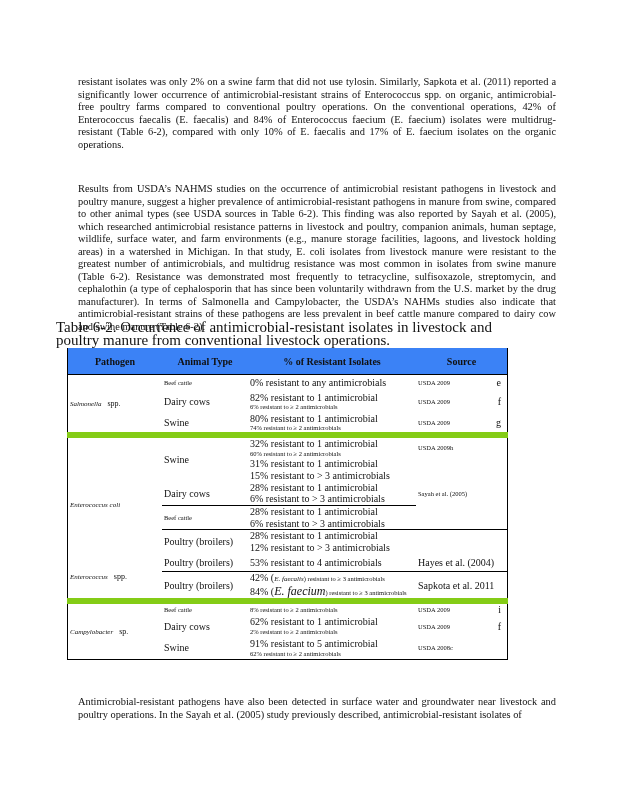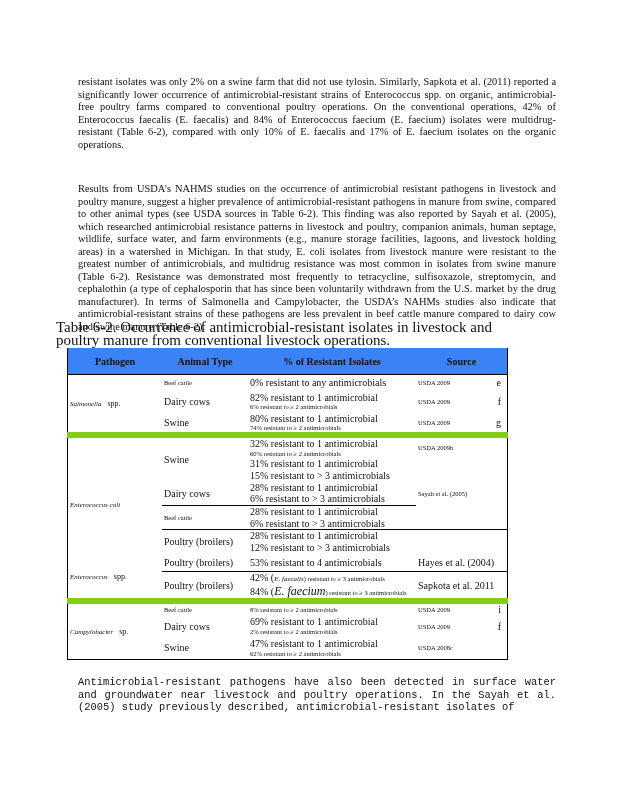--- a/index.html
+++ b/index.html
@@ -19,21 +19,21 @@
   table.t td { padding: 0 2px; vertical-align: middle; }
   .gtop { border-top: 1px solid #000; }
   .tiny { font-size: 6.5px; line-height: 8px; display: block; }
   .main { font-size: 10px; line-height: 11.5px; display: block; }
   .animal-small { font-size: 6.5px; }
   .src-small { font-size: 6.5px; }
   .path { font-size: 7px; font-style: italic; }
   .path .sp { font-style: normal; font-size: 8px; margin-left: 6px; }
   .letter { text-align: right; padding-right: 6px !important; }
   .subline { border-top: 1px solid #000; }
-  #p3 { top: 670px; font-family: Liberation Mono, monospace; }
+  #p3 { top: 690px; }
 </style>
 </head>
 <body>
 
 <p class="para" id="p1">resistant isolates was only 2% on a swine farm that did not use tylosin. Similarly, Sapkota et al. (2011) reported a significantly lower occurrence of antimicrobial-resistant strains of Enterococcus spp. on organic, antimicrobial-free poultry farms compared to conventional poultry operations. On the conventional operations, 42% of Enterococcus faecalis (E. faecalis) and 84% of Enterococcus faecium (E. faecium) isolates were multidrug-resistant (Table 6-2), compared with only 10% of E. faecalis and 17% of E. faecium isolates on the organic operations.</p>
 
 <p class="para" id="p2">Results from USDA’s NAHMS studies on the occurrence of antimicrobial resistant pathogens in livestock and poultry manure, suggest a higher prevalence of antimicrobial-resistant pathogens in manure from swine, compared to other animal types (see USDA sources in Table 6-2). This finding was also reported by Sayah et al. (2005), which researched antimicrobial resistance patterns in livestock and poultry, companion animals, human septage, wildlife, surface water, and farm environments (e.g., manure storage facilities, lagoons, and livestock holding areas) in a watershed in Michigan. In that study, E. coli isolates from livestock manure were resistant to the greatest number of antimicrobials, and multidrug resistance was most common in isolates from swine manure (Table 6-2). Resistance was demonstrated most frequently to tetracycline, sulfisoxazole, streptomycin, and cephalothin (a type of cephalosporin that has since been voluntarily withdrawn from the U.S. market by the drug manufacturer). In terms of Salmonella and Campylobacter, the USDA’s NAHMs studies also indicate that antimicrobial-resistant strains of these pathogens are less prevalent in beef cattle manure compared to dairy cow and swine manure (Table 6-2).</p>
 
 <div id="caption">Table 6-2. Occurrence of antimicrobial-resistant isolates in livestock and poultry manure from conventional livestock operations.</div>
 
@@ -137,30 +137,30 @@
       <td class="animal-small gtop">Beef cattle</td>
       <td class="gtop">
           <span class="tiny">8% resistant to ≥ 2 antimicrobials</span>
         </td>
       <td class="src-small gtop">USDA 2009</td>
       <td class="letter gtop">i</td>
     </tr>
     <tr style="height:22px">
       <td>Dairy cows</td>
       <td>
-          <span class="main">69% resistant to 1 antimicrobial</span>
+          <span class="main">62% resistant to 1 antimicrobial</span>
           <span class="tiny">2% resistant to ≥ 2 antimicrobials</span>
         </td>
       <td class="src-small">USDA 2009</td>
       <td class="letter">f</td>
     </tr>
     <tr style="height:22px">
       <td>Swine</td>
       <td>
-          <span class="main">47% resistant to 1 antimicrobial</span>
+          <span class="main">91% resistant to 5 antimicrobial</span>
           <span class="tiny">62% resistant to ≥ 2 antimicrobials</span>
         </td>
       <td colspan="2" class="src-small">USDA 2008c</td>
     </tr>
   </tbody>
 </table>
 
 <p class="para" id="p3">Antimicrobial-resistant pathogens have also been detected in surface water and groundwater near livestock and poultry operations. In the Sayah et al. (2005) study previously described, antimicrobial-resistant isolates of</p>
 
 <style>

